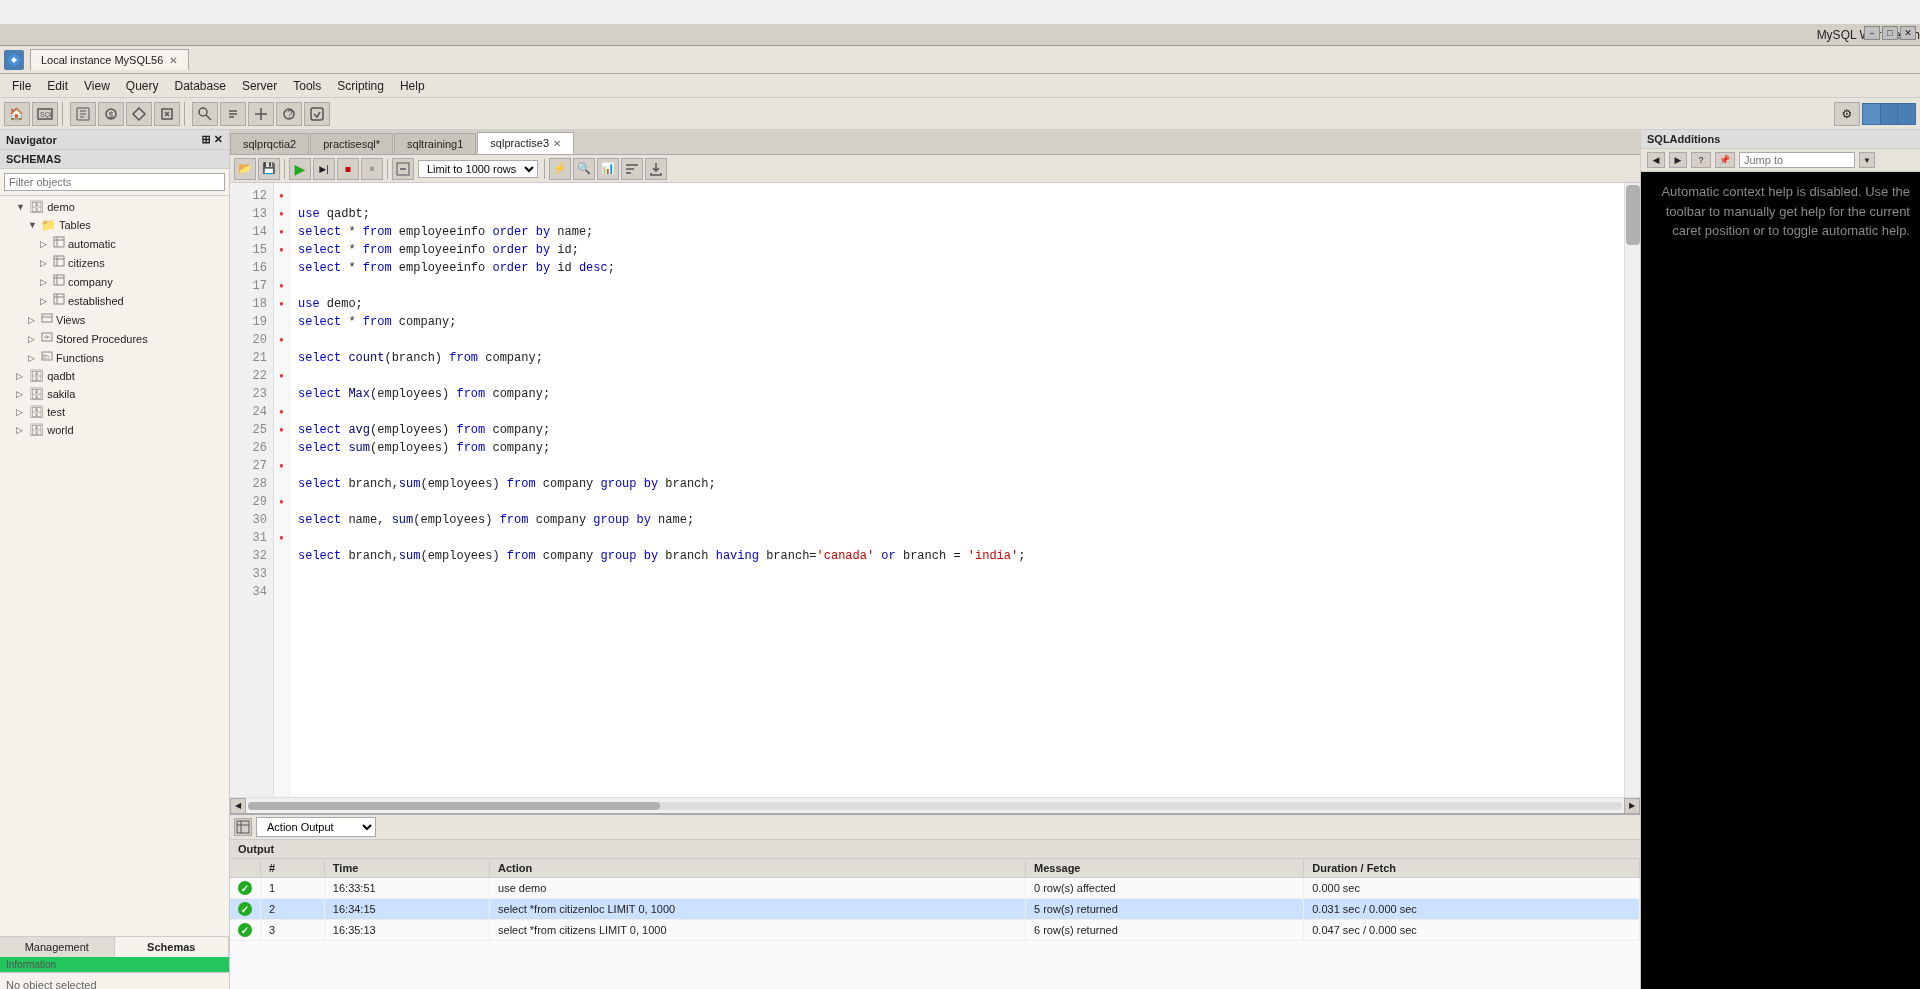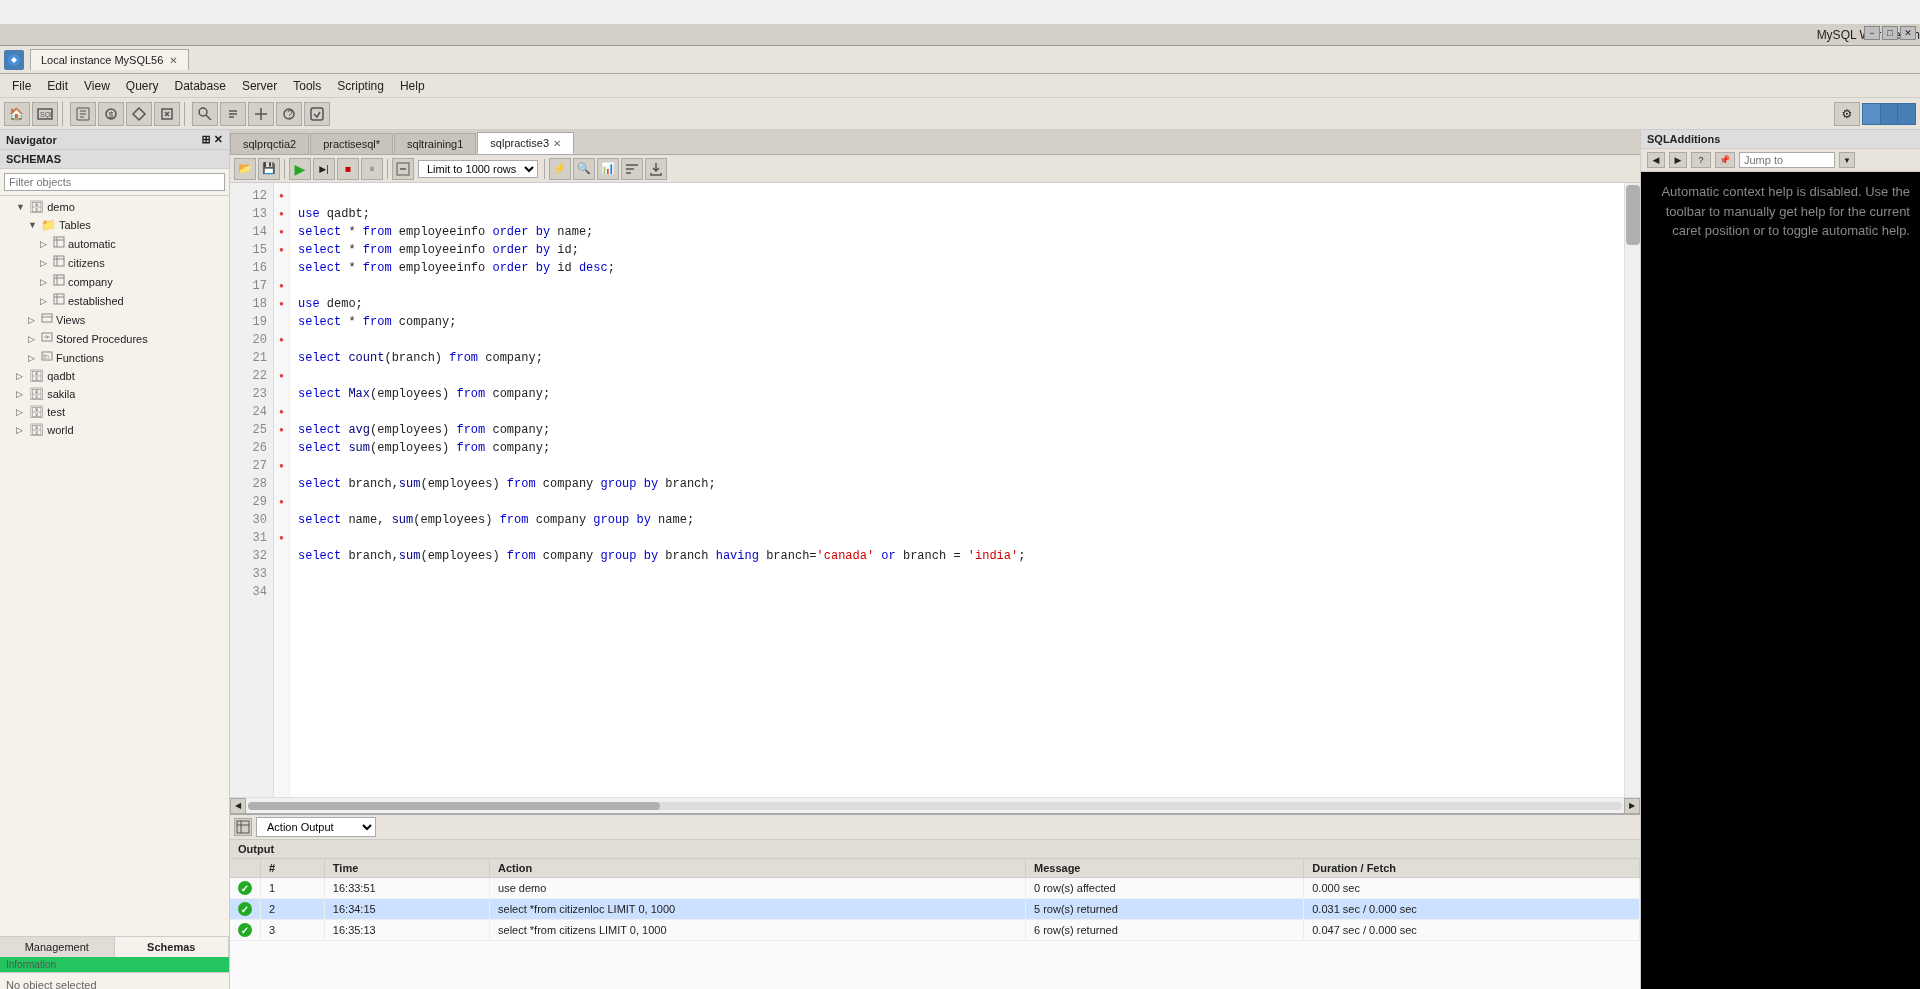--- a/index.html
+++ b/index.html
@@ -92,21 +92,21 @@
     #output-table td { padding: 3px 8px; border-bottom: 1px solid #eee; border-right: 1px solid #eee; }
     #output-table tr.selected td { background: #cce0ff; }
     .status-icon { width: 14px; height: 14px; border-radius: 50%; display: inline-flex; align-items: center; justify-content: center; font-size: 10px; color: white; font-weight: bold; }
     .status-ok { background: #22aa22; }
 
     
     #right-panel { width: 280px; background: #000000; border-left: 1px solid #ccc; display: flex; flex-direction: column; }
     #sql-additions-header { background: #ddd; padding: 3px 6px; font-size: 11px; font-weight: bold; border-bottom: 1px solid #ccc; display: flex; align-items: center; justify-content: space-between; }
     #right-toolbar { background: #e8e4dc; padding: 3px 6px; display: flex; align-items: center; gap: 4px; border-bottom: 1px solid #ccc; }
     .right-nav-btn { width: 18px; height: 16px; background: #d4d0c8; border: 1px solid #aaa; display: flex; align-items: center; justify-content: center; cursor: pointer; font-size: 9px; }
-    .jump-to-box { font-size: 11px; padding: 1px 4px; border: 1px solid #aaa; background: white; width: 96px; }
+    .jump-to-box { font-size: 11px; padding: 1px 4px; border: 1px solid #aaa; background: white; width: 116px; }
     #context-help-text { padding: 10px; font-size: 13px; color: #888; line-height: 1.5; flex: 1; text-align: right; }
     #right-bottom-tabs { display: flex; border-top: 1px solid #ccc; background: #e0ddd6; }
     .right-tab { flex: 1; padding: 4px; text-align: center; font-size: 11px; cursor: pointer; border-right: 1px solid #ccc; }
     .right-tab.active { background: #f5f2ec; font-weight: bold; }
   </style>
 </head>
 <body>
 
 <div id="title-bar">
   <span>MySQL Workbench</span>

